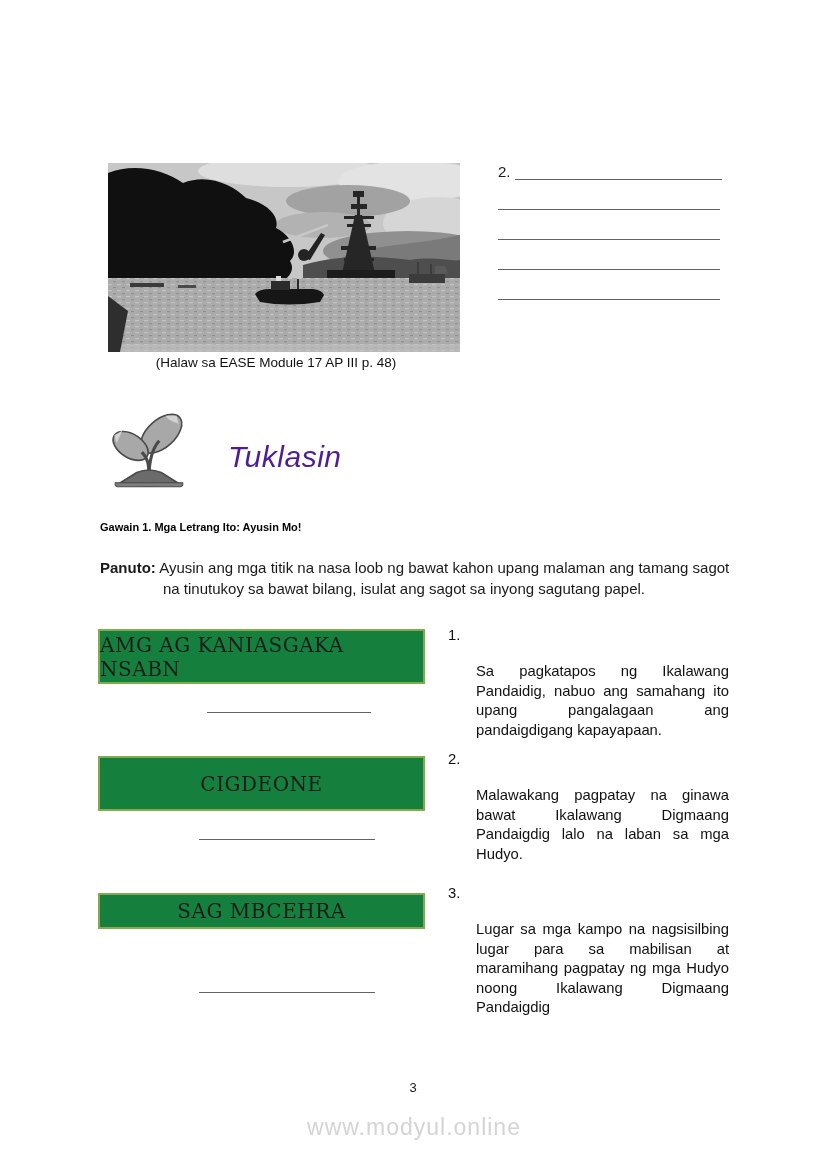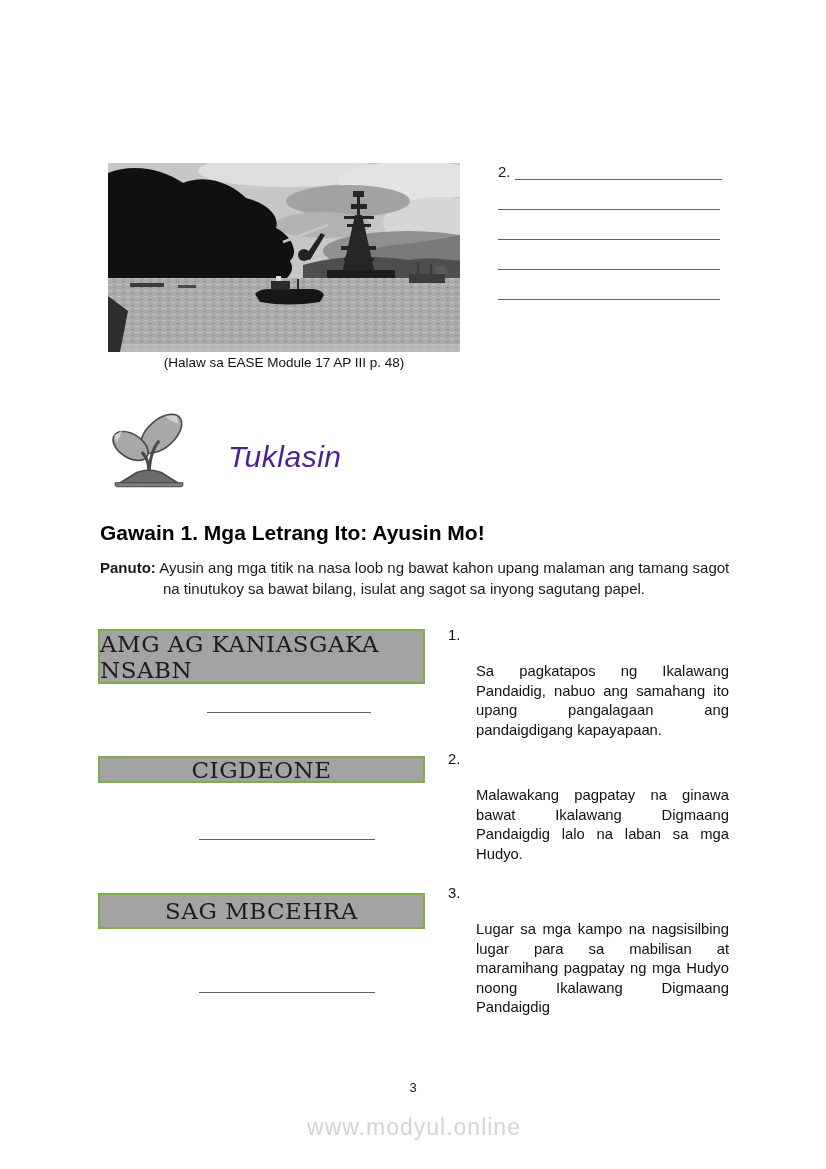--- a/index.html
+++ b/index.html
@@ -13,21 +13,21 @@
   }
 
   
   .photo {
     position: absolute; left:108px; top:163px;
     width:352px; height:189px;
     background:#c9c9c9;
   }
   .photo svg { display:block; width:100%; height:100%; }
   .photo-caption {
-    position:absolute; left:108px; top:355px; width:352px;
+    position:absolute; left:100px; top:355px; width:352px;
     text-align:center; font-size:13.5px; color:#111;
   }
 
   
   .answer2 {
     position:absolute; left:498px; top:160px; width:224px;
   }
   .answer2-row { display:flex; align-items:flex-end; height:20px; }
   .answer2-label { font-size:15px; font-weight:400; padding-right:4px; }
   .blank-line { border-bottom:1.6px solid #636363; }
@@ -40,39 +40,39 @@
   }
   .section-title {
     position:absolute; left:228px; top:440px;
     font-size:30px; font-weight:normal; font-style:italic;
     letter-spacing:0.5px; color:#4c1d95;
   }
 
   
   .gawain-heading {
     position:absolute; left:100px; top:521px;
-    font-size:21px; font-weight:bold; color:#000;
+    font-size:11px; font-weight:bold; color:#000;
   }
   .panuto {
     position:absolute; left:100px; top:557px; width:630px;
     font-size:15px; line-height:21px;
     padding-left:63px; text-indent:-63px;
   }
   .panuto b { font-weight:bold; }
 
   
   .letter-box {
     position:absolute; left:98px; width:327px;
-    border:2px solid #82ab4e; background:#a3a3a3;
+    border:2px solid #82ab4e; background:#15803d;
     display:flex; align-items:center; justify-content:center;
     font-family:"DejaVu Serif","Liberation Serif",serif;
-    font-size:23px; letter-spacing:0.5px; color:#1c1c1c;
+    font-size:20px; letter-spacing:0.5px; color:#1c1c1c;
   }
   .box-1 { top:629px; height:55px; }
-  .box-2 { top:756px; height:27px; }
+  .box-2 { top:756px; height:55px; }
   .box-3 { top:893px; height:36px; }
   .box-blank { position:absolute; height:10px; }
   .blank-1 { left:207px; top:703px; width:164px; }
   .blank-2 { left:199px; top:830px; width:176px; }
   .blank-3 { left:199px; top:983px; width:176px; }
 
   
   .clue {
     position:absolute; left:448px; width:281px;
     display:flex; font-size:14.8px; line-height:19.5px; color:#111;

